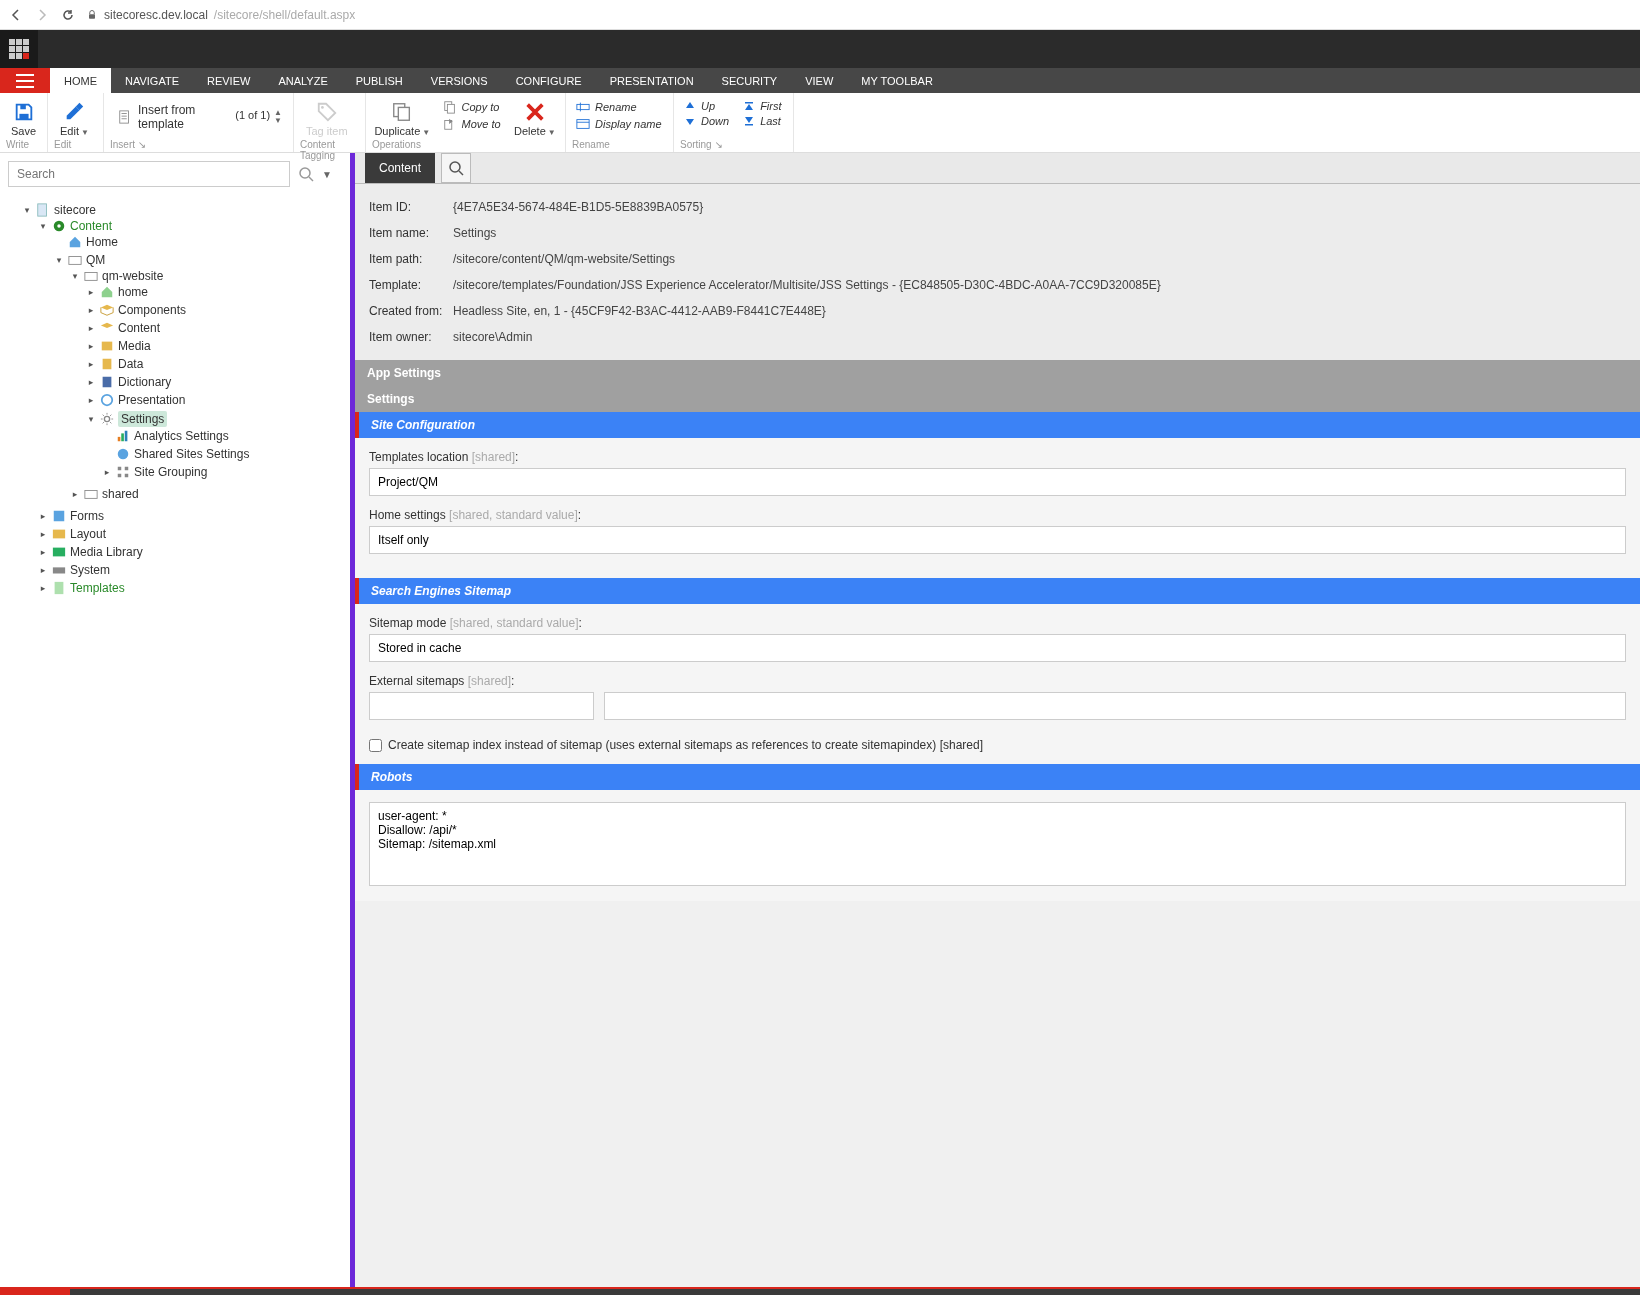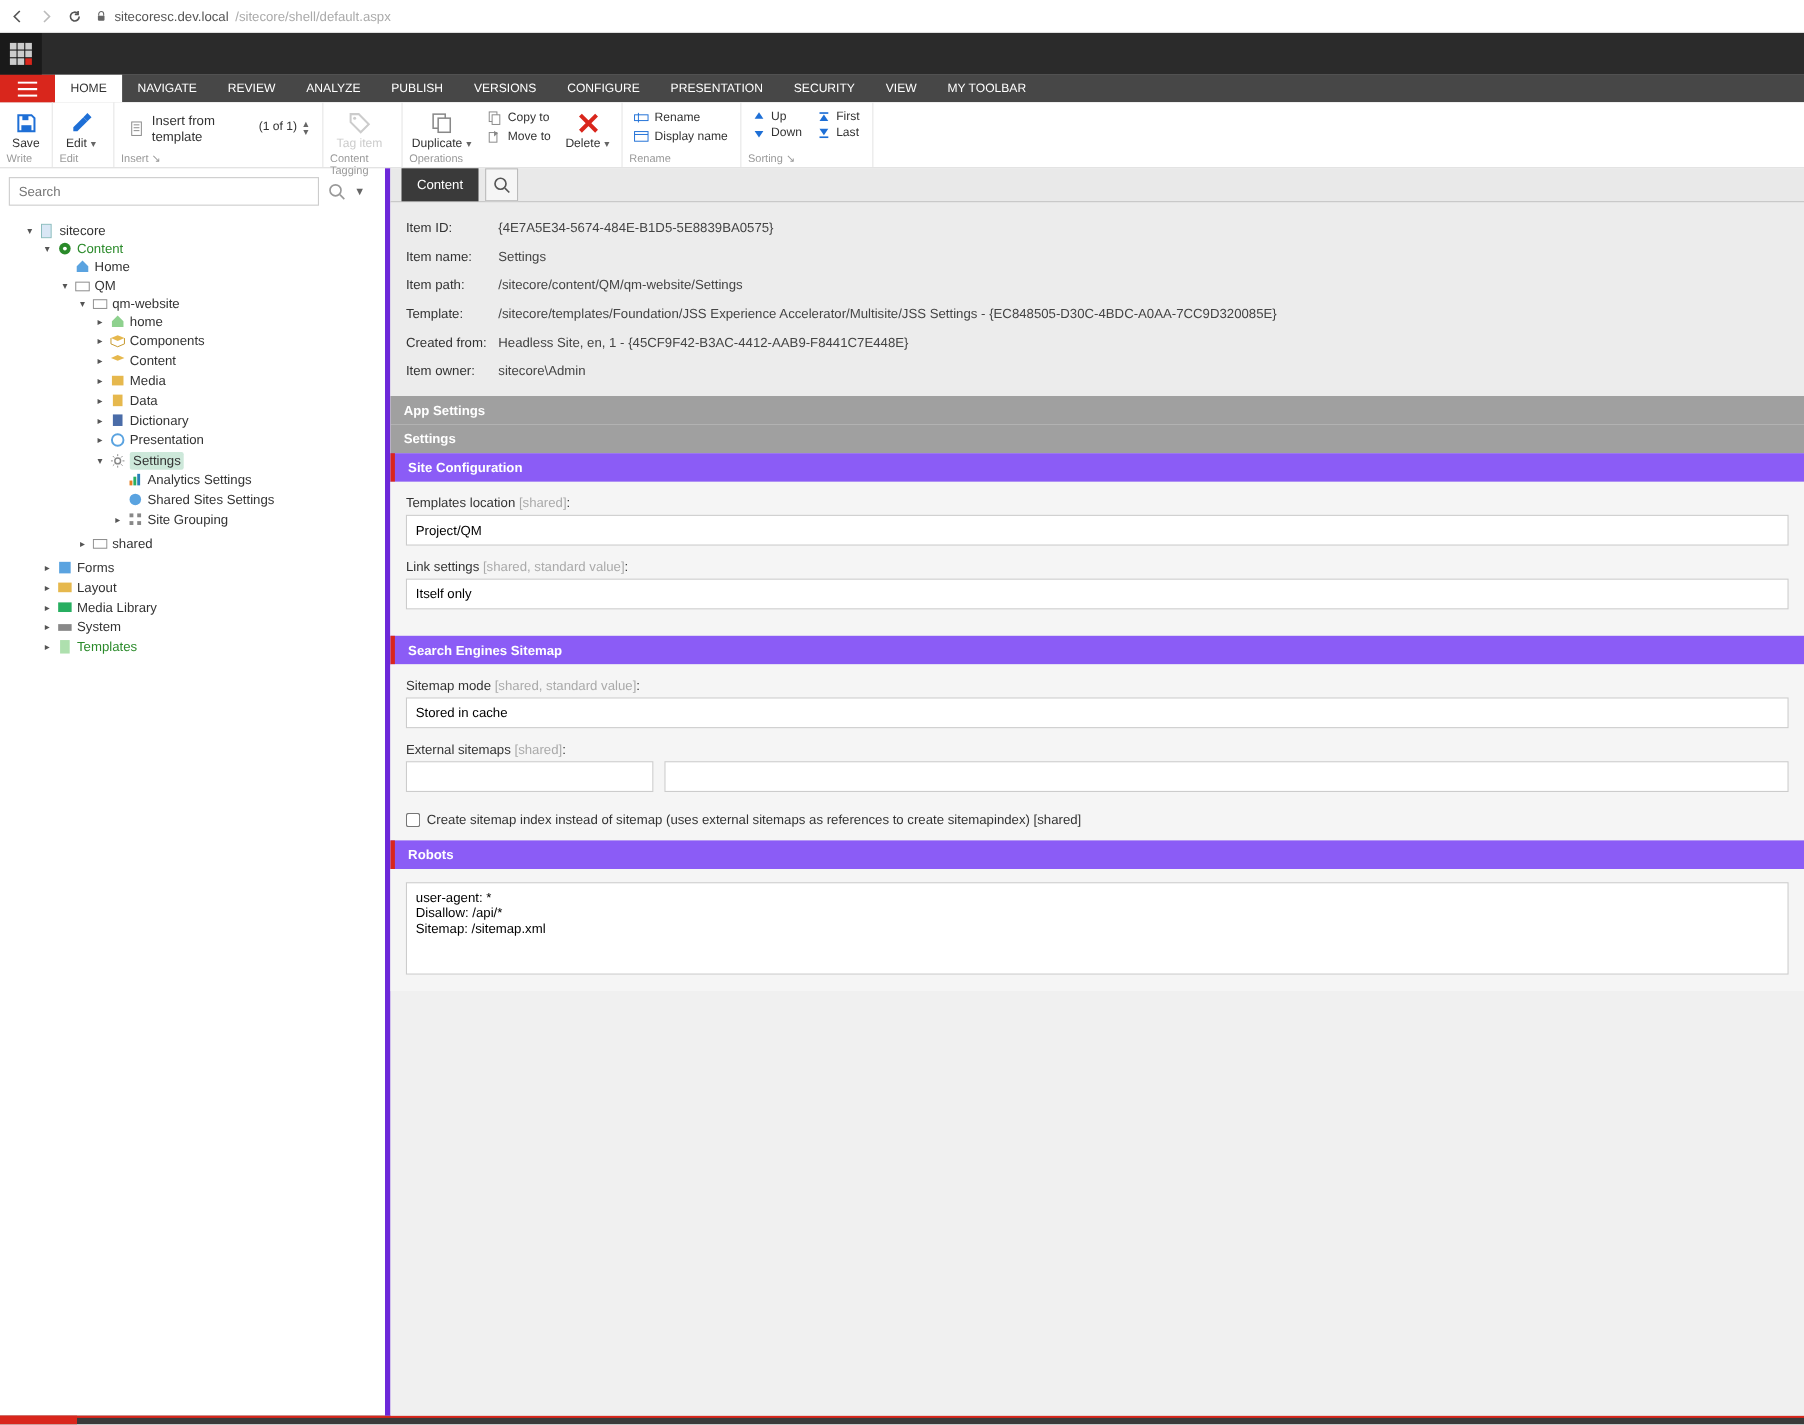--- a/index.html
+++ b/index.html
@@ -26,21 +26,21 @@
 
 
 .ribbon { height: 60px; background: #fff; border-bottom: 1px solid #ddd; display: flex; }
 .ribbon-group { border-right: 1px solid #e6e6e6; display: flex; flex-direction: column; justify-content: space-between; padding: 2px 6px 2px 6px; position: relative; }
 .ribbon-group-inner { display: flex; align-items: flex-start; gap: 6px; flex: 1; padding-top: 4px; }
 .ribbon-group-label { font-size: 10px; color: #999; text-align: left; }
 .rbtn { display: flex; flex-direction: column; align-items: center; gap: 2px; padding: 2px 6px; cursor: pointer; font-size: 11px; color: #333; min-width: 34px; }
 .rbtn.large .ricon { width: 22px; height: 22px; }
 .rbtn.disabled { color: #ccc; }
 .rbtn-row { display: flex; flex-direction: column; gap: 1px; }
-.rbtn-h { display: flex; align-items: center; gap: 5px; font-size: 11px; cursor: pointer; padding: 1px 4px; white-space: nowrap; }
+.rbtn-h { display: flex; align-items: center; gap: 5px; font-size: 11px; cursor: pointer; padding: 1px 4px; white-space: nowrap; font-style: italic; }
 .ricon { width: 14px; height: 14px; display: inline-block; }
 .insert-row { display: flex; align-items: center; gap: 6px; border: 0; padding: 4px 8px; background: #fff; width: 180px; }
 .insert-pager { font-size: 11px; color: #333; display: flex; gap: 4px; }
 .insert-pager .arrows { display:flex; flex-direction:column; font-size:8px; line-height:8px; color:#666; cursor:pointer;}
 .caret { font-size: 8px; margin-left: 2px; color: #666; }
 
 
 .main { display: flex; height: calc(1295px - 30px - 38px - 25px - 60px - 8px); }
 .left-pane { width: 355px; border-right: 5px solid #6d28d9; display: flex; flex-direction: column; }
 .search-row { display: flex; align-items: center; padding: 8px; gap: 8px; }
@@ -64,21 +64,21 @@
 .right-tabs { display: flex; align-items: center; background: #e9e9e9; border-bottom: 1px solid #bbb; padding-left: 10px; gap: 6px; }
 .right-tabs .rtab { background: #3a3a3a; color: #fff; padding: 8px 14px; font-size: 12px; cursor: pointer; }
 .right-tabs .rticon { width: 30px; height: 30px; border: 1px solid #bbb; display:flex; align-items:center; justify-content:center; cursor:pointer; background:#f5f5f5; }
 
 .meta { padding: 10px 14px; background: #ececec; }
 .meta-row { display: flex; padding: 6px 0; font-size: 12px; }
 .meta-row .k { width: 84px; font-weight: normal; color: #333; }
 .meta-row .v { color: #444; }
 
 .sec-head { background: #a0a0a0; color: #fff; padding: 6px 12px; font-size: 12px; font-weight: bold; }
-.sec-head.dark { background: #8b5cf6; border-left: 4px solid #d9261c; }
+.sec-head.dark { background: #3b82f6; border-left: 4px solid #d9261c; font-style: italic; }
 
 .sec-body { padding: 12px 14px; background: #f5f5f5; }
 .field-label { font-size: 12px; color: #333; margin-bottom: 4px; }
 .field-label .hint { color: #aaa; }
 .text-input { width: 100%; height: 28px; border: 1px solid #ccc; padding: 0 8px; font-size: 12px; background: #fff; margin-bottom: 12px; }
 .text-area { width: 100%; border: 1px solid #ccc; padding: 6px 8px; font-size: 12px; background: #fff; resize: none; height: 84px; }
 .two-col { display: flex; gap: 10px; }
 .two-col .text-input { flex: 1; }
 .chk-row { display:flex; align-items:center; gap:6px; font-size:12px; margin-top:6px;}
 .footer-bar { height: 8px; background: #3a3a3a; border-top: 2px solid #d9261c; border-left: 70px solid #d9261c;}
@@ -618,21 +618,21 @@
         </div>
     </div>
 
     <div class="sec-head">App Settings</div>
     <div class="sec-head">Settings</div>
     <div class="sec-head dark">Site Configuration</div>
 
     <div class="sec-body">
       <div class="field-label"><span>Templates location</span> <span class="hint">[shared]</span>:</div>
       <input class="text-input" value="Project/QM" style="">
-      <div class="field-label"><span>Link settings</span> <span class="hint">[shared, standard value]</span>:</div>
+      <div class="field-label"><span>Home settings</span> <span class="hint">[shared, standard value]</span>:</div>
       <input class="text-input" value="Itself only" style="">
     </div>
 
     <div class="sec-head dark">Search Engines Sitemap</div>
     <div class="sec-body">
       <div class="field-label"><span>Sitemap mode</span> <span class="hint">[shared, standard value]</span>:</div>
       <input class="text-input" value="Stored in cache" style="">
       <div class="field-label"><span>External sitemaps</span> <span class="hint">[shared]</span>:</div>
       <div class="two-col">
         <input class="text-input" style="max-width: 225px;">

